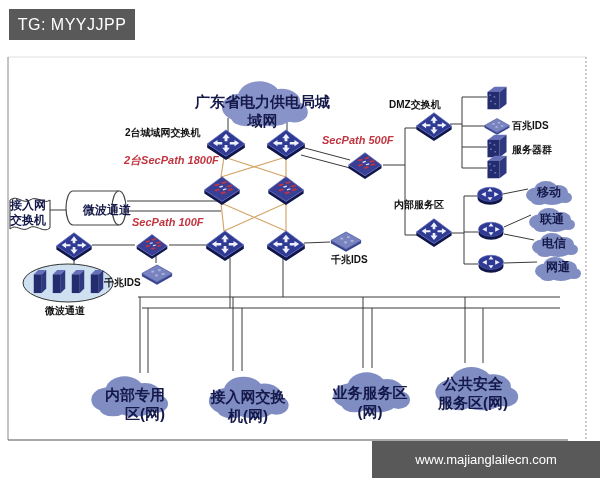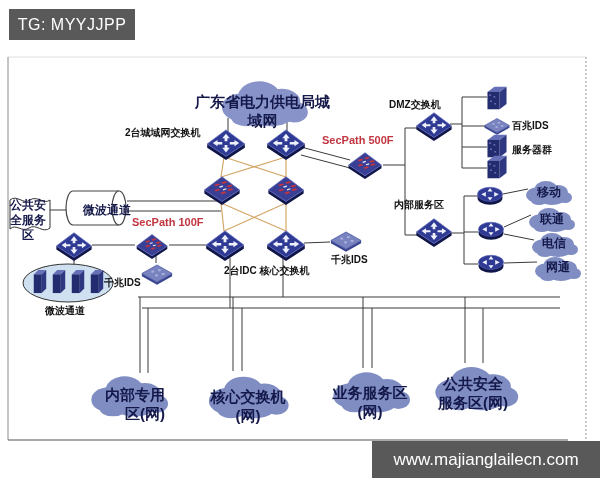--- a/index.html
+++ b/index.html
@@ -1,24 +1,24 @@
 <!DOCTYPE html>
 <html><head>
 <meta charset="utf-8">
 <style>
   html,body{margin:0;padding:0;background:#fff;}
   .screen{position:relative;width:600px;height:480px;background:#ffffff;overflow:hidden;
           font-family:"Liberation Sans","DejaVu Sans",sans-serif;}
   .tagbox{position:absolute;left:9px;top:9px;width:126px;height:31px;background:#595959;
           color:#fff;font-size:16px;display:flex;align-items:center;justify-content:center;letter-spacing:.5px;}
   .sitebox{position:absolute;left:372px;top:441px;width:228px;height:37px;background:#595959;
-           color:#fff;font-size:17px;display:flex;align-items:center;justify-content:center;}
+           color:#fff;font-size:13px;display:flex;align-items:center;justify-content:center;}
   svg.layer{position:absolute;left:0;top:0;}
   .lbl{position:absolute;font-size:10px;font-weight:bold;color:#111;white-space:nowrap;}
-  .red{position:absolute;font-size:11px;font-weight:bold;color:#c13540;white-space:nowrap;text-align:center;}
+  .red{position:absolute;font-size:11px;font-weight:bold;font-style:italic;color:#c13540;white-space:nowrap;text-align:center;}
   .cloudlbl{position:absolute;font-weight:bold;color:#15194a;text-align:center;line-height:1.25;}
   .sm{font-size:12px;}
   .md{font-size:15px;}
   .cloud-top{fill:#8894c9;}
   .cloud-blue{fill:#7f8dc3;}
   .kline{stroke:#3a3a3a;stroke-width:1;fill:none;}
   .mline{stroke:#d4a668;stroke-width:1.2;fill:none;}
 </style>
 </head>
 <body>
@@ -222,50 +222,50 @@
     <use href="#sym-fi" x="140" y="262" width="34" height="23"></use>
     <use href="#sym-fi" x="329" y="229" width="34" height="23"></use>
   </svg>
 
   <div class="cloudlbl md" style="left:190px;top:93px;width:145px;">广东省电力供电局城域网</div>
 
   <div class="lbl" style="left:125px;top:126px;">2台城域网交换机</div>
 
   <div class="red" style="left:322px;top:134px;">SecPath 500F</div>
 
+  <div class="red" style="left:124px;top:153px;">2台SecPath 1800F</div>
 
   <div class="red" style="left:132px;top:216px;">SecPath 100F</div>
 
   <div class="lbl" style="left:389px;top:98px;">DMZ交换机</div>
 
   <div class="lbl" style="left:512px;top:119px;">百兆IDS</div>
 
   <div class="lbl" style="left:512px;top:143px;text-align:center;">服务器群</div>
 
   <div class="lbl" style="left:394px;top:198px;">内部服务区</div>
 
-  <div class="lbl" style="left:224px;top:264px;">2台IDC 核心交换机</div>
 
   <div class="lbl" style="left:331px;top:253px;">千兆IDS</div>
 
   <div class="lbl" style="left:104px;top:276px;">千兆IDS</div>
 
   <div class="lbl" style="left:45px;top:304px;">微波通道</div>
 
-  <div class="cloudlbl sm" style="left:10px;top:198px;width:36px;white-space:normal;">公共安全服务区</div>
+  <div class="cloudlbl sm" style="left:10px;top:198px;width:36px;white-space:normal;">接入网交换机</div>
 
   <div class="cloudlbl sm" style="left:74px;top:203px;width:48px;margin-left:9px;">微波通道</div>
 
   <div class="cloudlbl sm" style="left:530px;top:185px;width:38px;">移动</div>
   <div class="cloudlbl sm" style="left:533px;top:212px;width:38px;">联通</div>
   <div class="cloudlbl sm" style="left:535px;top:236px;width:38px;">电信</div>
   <div class="cloudlbl sm" style="left:539px;top:260px;width:38px;">网通</div>
 
   <div class="cloudlbl md" style="left:93px;top:386px;width:72px;white-space:normal;text-align:right;">内部专用区(网)</div>
-  <div class="cloudlbl md" style="left:210px;top:388px;width:76px;white-space:normal;">核心交换机(网)</div>
+  <div class="cloudlbl md" style="left:210px;top:388px;width:76px;white-space:normal;">接入网交换机(网)</div>
   <div class="cloudlbl md" style="left:330px;top:384px;width:80px;white-space:normal;">业务服务区(网)</div>
   <div class="cloudlbl md" style="left:438px;top:375px;width:70px;white-space:normal;">公共安全服务区(网)</div>
 
   <div class="sitebox">
     <span>www.majianglailecn.com</span>
   </div>
 
 </div>
 
 </body></html>

